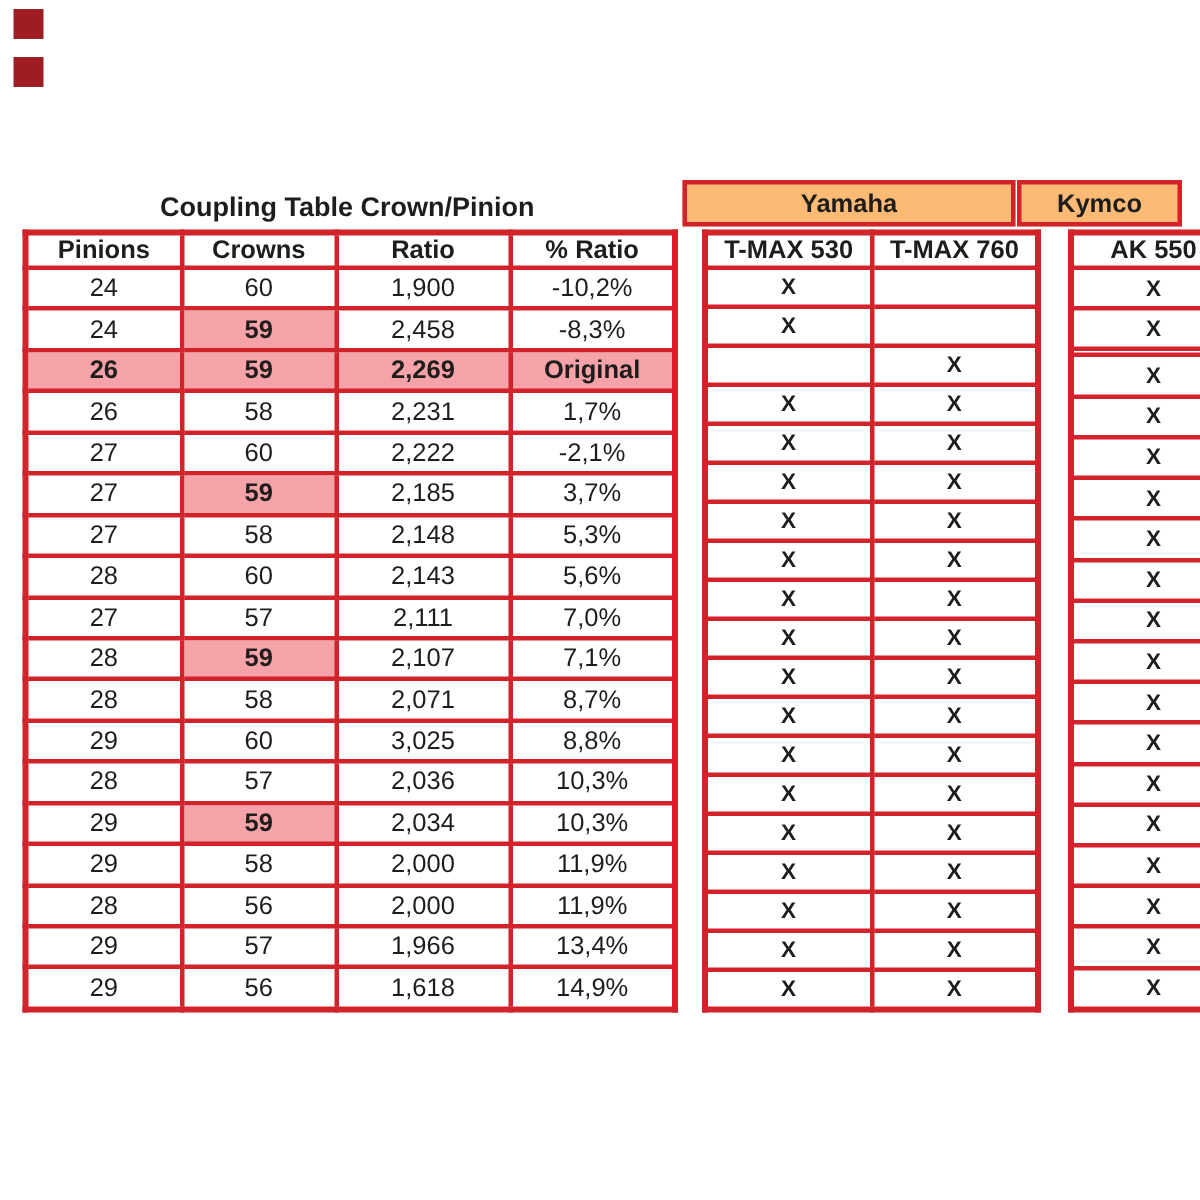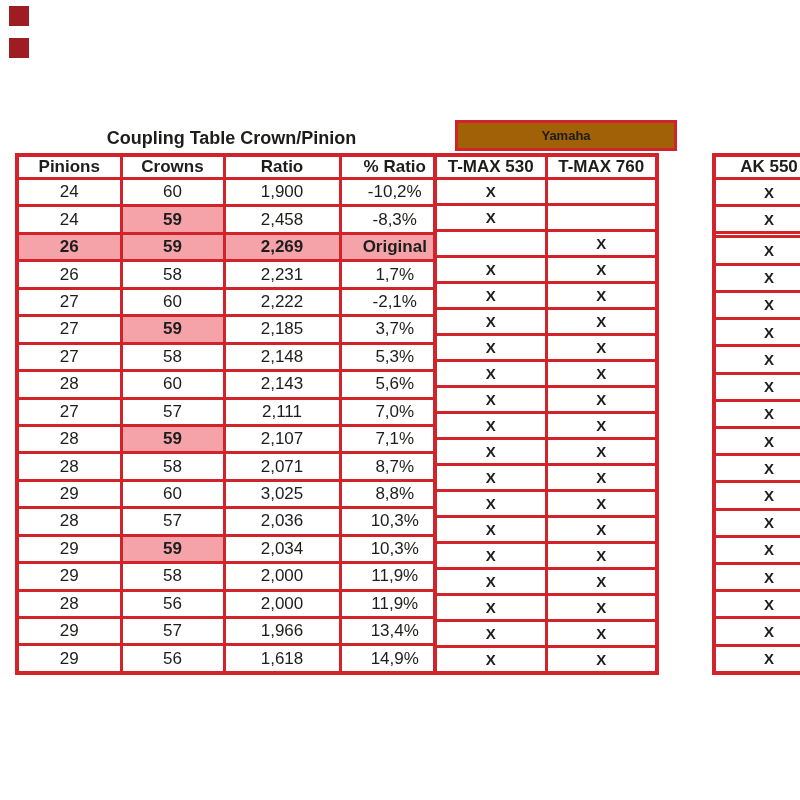--- a/index.html
+++ b/index.html
@@ -13,54 +13,57 @@
   .marker-2{left:9px;top:38px;}
   .title{
     position:absolute;left:15px;top:124px;width:433px;height:28px;
     display:flex;align-items:center;justify-content:center;
     font-weight:bold;font-size:18px;letter-spacing:0;
   }
   .brand-box{
     position:absolute;top:120px;height:31px;box-sizing:border-box;
     border:3px solid var(--red,#d2232a);
     display:flex;align-items:center;justify-content:center;
-    font-weight:bold;font-size:13px;background:#a16207;
+    font-weight:bold;font-size:17px;background:#fdba74;
   }
   .brand-yamaha{left:455px;width:222px;}
   .brand-kymco{left:678px;width:110px;}
   table.tbl{
     position:absolute;top:153px;border-collapse:collapse;table-layout:fixed;
     height:522px;background:#fff;padding-left:28px;
   }
   .tbl th,.tbl td{
     border:3px solid var(--red,#d2232a);
     text-align:center;vertical-align:middle;
     padding:0;font-size:17px;overflow:hidden;white-space:nowrap;
   }
   table.tbl{border:4px solid var(--red,#d2232a);}
   .tbl th{font-weight:bold;}
   .tbl-left{left:15px;width:433px;}
-  .tbl-yamaha{left:433px;width:222px;border-radius:26px;}
+  .tbl-yamaha{left:468px;width:222px;border-radius:26px;}
   .tbl-kymco{left:712px;width:110px;}
   td.pink{background:var(--pink,#f5a2a9);font-weight:bold;}
   tr.original td{background:var(--pink,#f5a2a9);font-weight:bold;}
   td.xcell{font-weight:bold;font-size:15px;background:#fff;}
 </style>
 </head>
 <body>
 
 <div class="canvas">
 
   <div class="marker marker-1"></div>
   <div class="marker marker-2"></div>
 
   <div class="title">Coupling Table Crown/Pinion</div>
 
   <div class="brand-box brand-yamaha">
     <span>Yamaha</span>
+  </div>
+  <div class="brand-box brand-kymco">
+    <span>Kymco</span>
   </div>
 
   <table class="tbl tbl-left">
     <colgroup>
       <col style="width:104px">
         <col style="width:103px">
         <col style="width:116px">
         <col style="width:110px">
     </colgroup>
     <thead>

